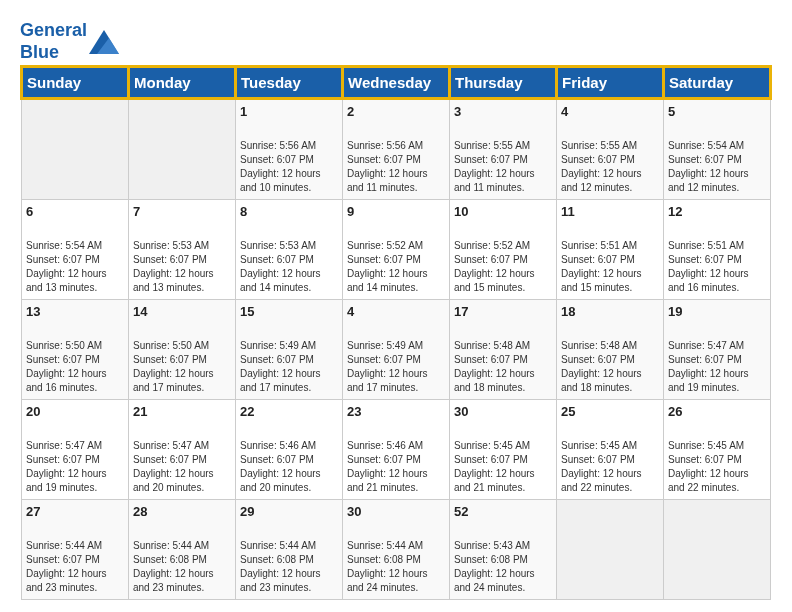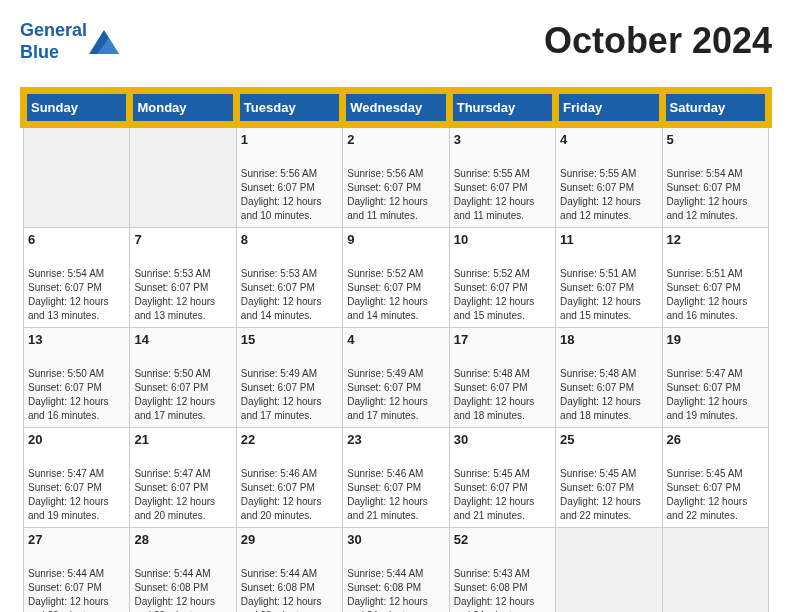--- a/index.html
+++ b/index.html
@@ -7,21 +7,21 @@
       font-family: Arial, sans-serif;
       background: #fff;
       width: 792px;
       min-height: 612px;
       padding: 20px;
     }
     .header {
       display: flex;
       justify-content: space-between;
       align-items: flex-start;
-      margin-bottom: 24px;
+      margin-bottom: 2px;
     }
     .logo {
       display: flex;
       align-items: center;
     }
     .logo-text {
       font-size: 18px;
       font-weight: bold;
       color: #333;
       line-height: 1.2;
@@ -47,25 +47,25 @@
       color: #444;
     }
     table {
       width: 100%;
       border-collapse: collapse;
       table-layout: fixed;
     }
     thead tr th {
       background-color: #1a5fa8;
       color: #fff;
-      font-size: 13px;
+      font-size: 15px;
       font-weight: bold;
       padding: 6px 4px;
       text-align: left;
-      border: 7px solid #eab308;
+      border: 3px solid #eab308;
     }
     tbody tr td {
       border: 1px solid #ccc;
       vertical-align: top;
       padding: 4px;
       font-size: 10px;
       color: #333;
       height: 80px;
       background: #fff;
     }
@@ -98,21 +98,20 @@
       <div class="logo-text">
         <span>General</span><br><span style="color:#1a5fa8;">Blue</span>
       </div>
     </div>
     <svg class="logo-icon" viewBox="0 0 30 24" xmlns="http://www.w3.org/2000/svg">
       <polygon points="0,24 15,0 30,24" fill="#1a5fa8"></polygon>
       <polygon points="8,24 20,8 30,24" fill="#4a90d9" opacity="0.7"></polygon>
     </svg>
   </div>
   <div class="title-block">
-    <div class="month-title">October 2024</div>
   </div>
 </div>
 
 <table>
   <thead>
     <tr id="weekday-header">
     <th>Sunday</th>
         <th>Monday</th>
         <th>Tuesday</th>
         <th>Wednesday</th>

